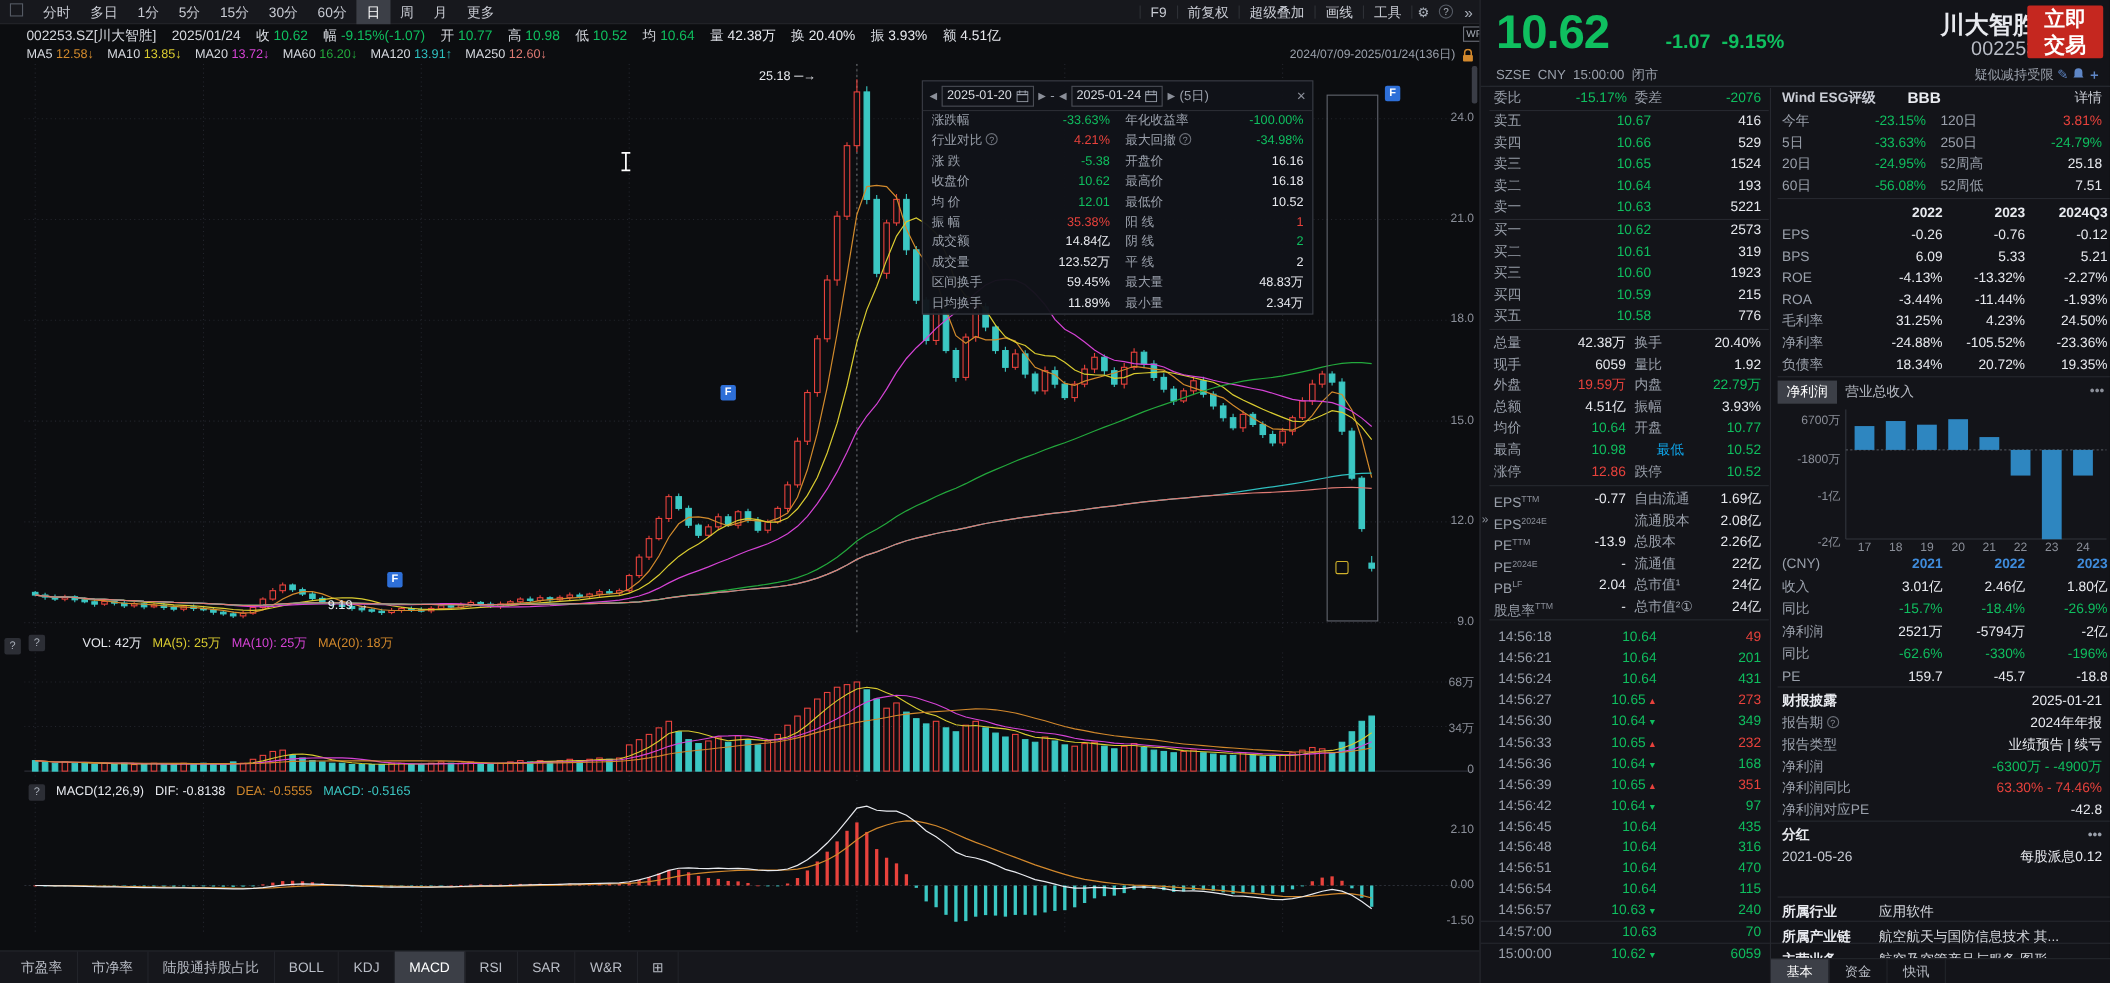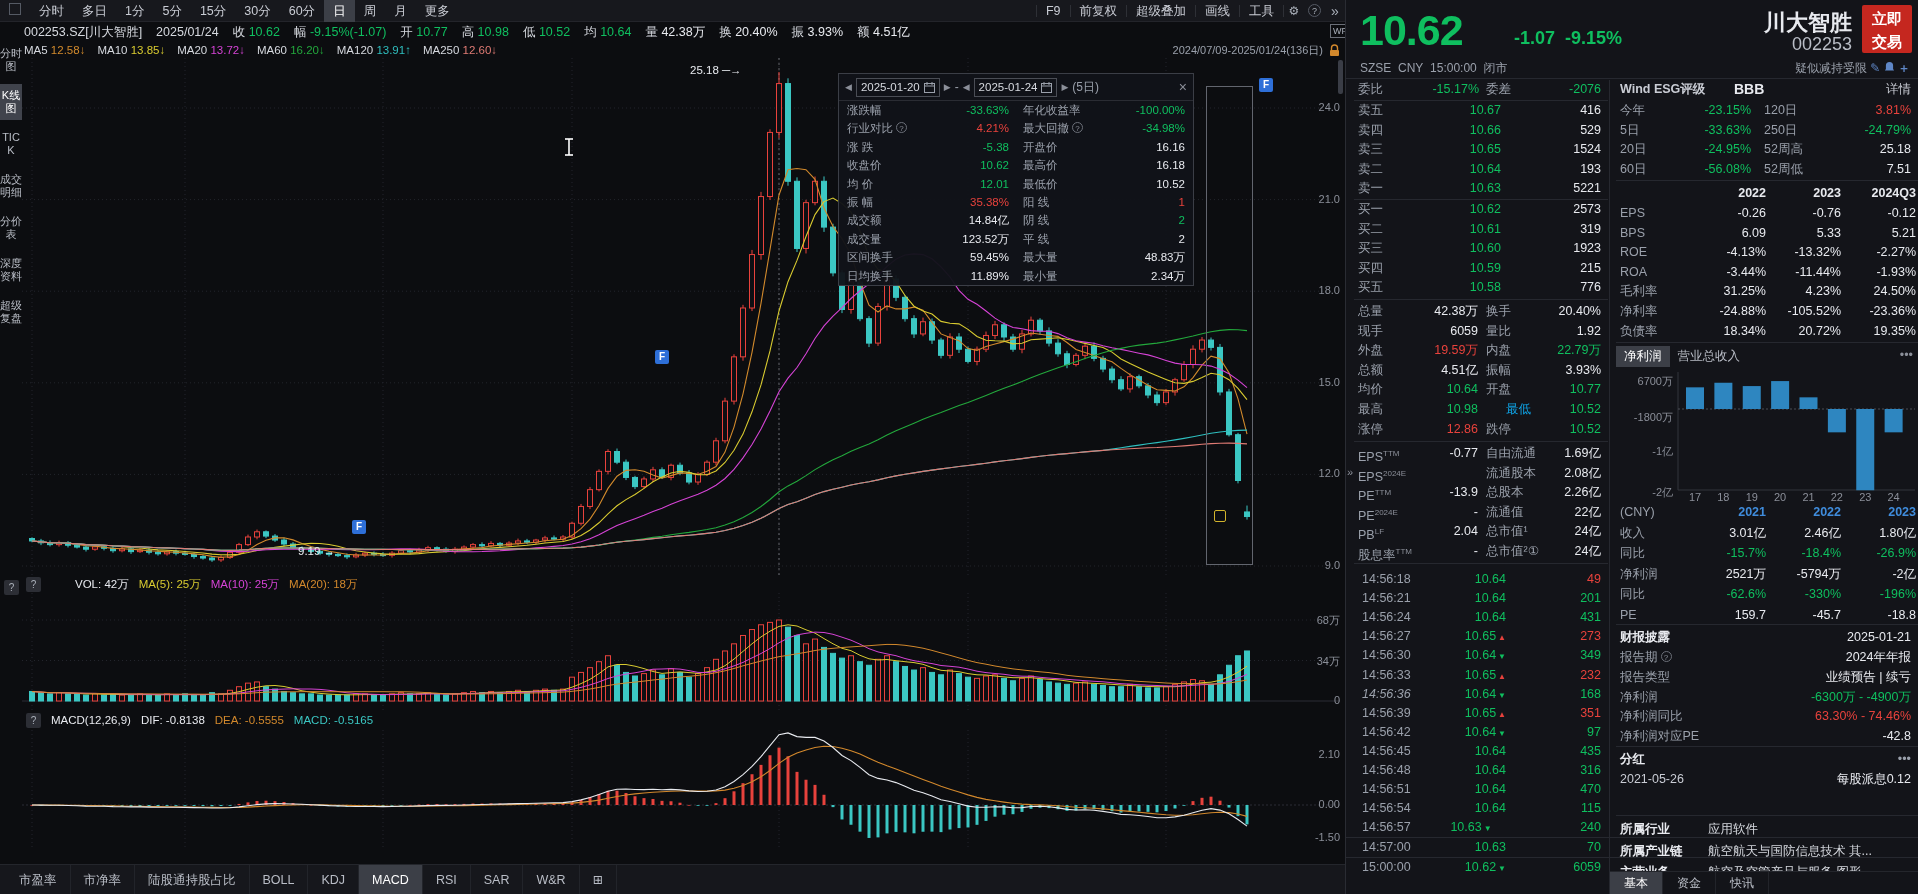--- a/index.html
+++ b/index.html
@@ -43,21 +43,21 @@
   .tt-l1 { width:70px; color:#9aa0ab; } .tt-v1 { width:92px; text-align:right; }
   .tt-l2 { width:90px; color:#9aa0ab; padding-left:14px; } .tt-v2 { flex:1; text-align:right; }
   .qm { display:inline-block; width:11px; height:11px; line-height:11px; border:1px solid #6b6f78; border-radius:50%; color:#8b8f99; font-size:8px; text-align:center; margin-left:3px; vertical-align:1px;}
   
   #panel { left:1345px; top:0; width:573px; height:894px; background:#131419; border-left:1px solid #2a2c33; }
   .hairline { position:absolute; background:#26282f; }
   #bigpx { left:14px; top:6px; font-size:43px; font-weight:bold; letter-spacing:-1px; }
   #chgline { left:168px; top:28px; font-size:18px; font-weight:bold; }
   #stname { right:66px; top:8px; font-size:22px; font-weight:bold; text-align:right; }
   #stcode { right:66px; top:34px; font-size:18px; color:#b9bdc6; text-align:right; }
-  #tradebtn { right:6px; top:5px; width:50px; height:48px; background:#c5271f; color:#fff; text-align:center; font-size:15px; font-weight:bold; line-height:23px; padding-top:2px; border-radius:2px; }
+  #tradebtn { right:6px; top:5px; width:69px; height:48px; background:#c5271f; color:#fff; text-align:center; font-size:19px; font-weight:bold; line-height:23px; padding-top:2px; border-radius:2px; }
   .prow { position:absolute; height:19.6px; line-height:19.6px; font-size:12.5px; }
   .cell { position:absolute; top:0; height:19.6px; }
   sup { font-size:8px; color:#8b8f99; }
   .ptab { display:inline-block; padding:0 8px; height:21px; line-height:21px; color:#b9bdc6; }
   .ptab.sel { background:#3c3f47; color:#fff; }
   .rtab { display:inline-block; padding:0 14px; height:23px; line-height:23px; color:#b9bdc6; border-right:1px solid #22242a; }
   .rtab.sel { background:#3c3f47; color:#fff; }
   #wpbadge { border:1px solid #6b6f78; color:#aab0ba; font-size:9px; padding:0 2px; height:14px; line-height:13px; }
   .fbadge { position:absolute; width:14px; height:14px; background:#2e6fd8; color:#fff; font-size:10px; font-weight:bold; text-align:center; line-height:14px; border-radius:2px; z-index:20; }
   #selbox { position:absolute; border:1px solid #62656e; z-index:10; }
@@ -123,29 +123,20 @@
       <span><span style="color:#d6d9df">MA250</span> <span style="color:#e07b74">12.60↓</span></span>
     </div>
   <div id="daterange" class="abs">
     <span>2024/07/09-2025/01/24(136日)</span>
     <svg width="11" height="13">
         <path d="M2.5 6 V4 a3 3 0 0 1 6 0 V6" fill="none" stroke="#d2882c" stroke-width="1.4"></path>
         <rect x="1" y="6" width="9" height="6" rx="1" fill="#d2882c"></rect>
       </svg>
   </div>
 
-  <div id="sidebar" class="abs">
-      <div class="sb-item">分时图</div>
-      <div class="sb-item sel">K线图</div>
-      <div class="sb-item">TICK</div>
-      <div class="sb-item">成交明细</div>
-      <div class="sb-item">分价表</div>
-      <div class="sb-item">深度资料</div>
-      <div class="sb-item">超级复盘</div>
-    </div>
   <div class="abs helpchip" style="left:4px; top:580px;">?</div>
 
   <div id="chartwrap" class="abs" style="left:0;top:58px;width:1345px;height:806px;">
       <svg width="1323" height="517" style="position: absolute; left: 22px; top: 0px;">
         <line x1="0" y1="50" x2="1318" y2="50" stroke="#23252c" stroke-dasharray="1,3"></line>
         <line x1="0" y1="141.599" x2="1318" y2="141.599" stroke="#23252c" stroke-dasharray="1,3"></line>
         <line x1="0" y1="233.198" x2="1318" y2="233.198" stroke="#23252c" stroke-dasharray="1,3"></line>
         <line x1="0" y1="324.797" x2="1318" y2="324.797" stroke="#23252c" stroke-dasharray="1,3"></line>
         <line x1="0" y1="416.396" x2="1318" y2="416.396" stroke="#23252c" stroke-dasharray="1,3"></line>
         <line x1="0" y1="507.995" x2="1318" y2="507.995" stroke="#23252c" stroke-dasharray="1,3"></line>
@@ -1062,21 +1053,21 @@
           <span class="cell" style="left: 16px; width: 60px; text-align: left; color: rgb(154, 160, 171);">14:56:30</span>
           <span class="cell" style="left: 90px; width: 70px; text-align: right; color: rgb(15, 191, 95);">10.64<span style="color: rgb(15, 191, 95); font-size: 8px; margin-left: 2px;">▼</span></span>
           <span class="cell" style="left: 170px; width: 85px; text-align: right; color: rgb(15, 191, 95);">349</span>
         </div>
         <div class="prow" style="left: 0px; top: 665.5px; width: 573px;">
           <span class="cell" style="left: 16px; width: 60px; text-align: left; color: rgb(154, 160, 171);">14:56:33</span>
           <span class="cell" style="left: 90px; width: 70px; text-align: right; color: rgb(15, 191, 95);">10.65<span style="color: rgb(232, 66, 60); font-size: 8px; margin-left: 2px;">▲</span></span>
           <span class="cell" style="left: 170px; width: 85px; text-align: right; color: rgb(232, 66, 60);">232</span>
         </div>
         <div class="prow" style="left: 0px; top: 684.6px; width: 573px;">
-          <span class="cell" style="left: 16px; width: 60px; text-align: left; color: rgb(154, 160, 171); font-style: italic;">14:56:36</span>
+          <span class="cell" style="left: 16px; width: 60px; text-align: left; color: rgb(154, 160, 171);">14:56:36</span>
           <span class="cell" style="left: 90px; width: 70px; text-align: right; color: rgb(15, 191, 95);">10.64<span style="color: rgb(15, 191, 95); font-size: 8px; margin-left: 2px;">▼</span></span>
           <span class="cell" style="left: 170px; width: 85px; text-align: right; color: rgb(15, 191, 95);">168</span>
         </div>
         <div class="prow" style="left: 0px; top: 703.7px; width: 573px;">
           <span class="cell" style="left: 16px; width: 60px; text-align: left; color: rgb(154, 160, 171);">14:56:39</span>
           <span class="cell" style="left: 90px; width: 70px; text-align: right; color: rgb(15, 191, 95);">10.65<span style="color: rgb(232, 66, 60); font-size: 8px; margin-left: 2px;">▲</span></span>
           <span class="cell" style="left: 170px; width: 85px; text-align: right; color: rgb(232, 66, 60);">351</span>
         </div>
         <div class="prow" style="left: 0px; top: 722.8px; width: 573px;">
           <span class="cell" style="left: 16px; width: 60px; text-align: left; color: rgb(154, 160, 171);">14:56:42</span>
@@ -1098,21 +1089,21 @@
           <span class="cell" style="left: 90px; width: 70px; text-align: right; color: rgb(15, 191, 95);">10.64</span>
           <span class="cell" style="left: 170px; width: 85px; text-align: right; color: rgb(15, 191, 95);">470</span>
         </div>
         <div class="prow" style="left: 0px; top: 799.2px; width: 573px;">
           <span class="cell" style="left: 16px; width: 60px; text-align: left; color: rgb(154, 160, 171);">14:56:54</span>
           <span class="cell" style="left: 90px; width: 70px; text-align: right; color: rgb(15, 191, 95);">10.64</span>
           <span class="cell" style="left: 170px; width: 85px; text-align: right; color: rgb(15, 191, 95);">115</span>
         </div>
         <div class="prow" style="left: 0px; top: 818.3px; width: 573px;">
           <span class="cell" style="left: 16px; width: 60px; text-align: left; color: rgb(154, 160, 171);">14:56:57</span>
-          <span class="cell" style="left: 90px; width: 70px; text-align: center; color: rgb(15, 191, 95);">10.63<span style="color: rgb(15, 191, 95); font-size: 8px; margin-left: 2px;">▼</span></span>
+          <span class="cell" style="left: 90px; width: 70px; text-align: right; color: rgb(15, 191, 95);">10.63<span style="color: rgb(15, 191, 95); font-size: 8px; margin-left: 2px;">▼</span></span>
           <span class="cell" style="left: 170px; width: 85px; text-align: right; color: rgb(15, 191, 95);">240</span>
         </div>
         <div class="prow" style="left: 0px; top: 837.4px; width: 573px; border-top: 1px solid rgb(38, 40, 47);">
           <span class="cell" style="left: 16px; width: 60px; text-align: left; color: rgb(154, 160, 171);">14:57:00</span>
           <span class="cell" style="left: 90px; width: 70px; text-align: right; color: rgb(15, 191, 95);">10.63</span>
           <span class="cell" style="left: 170px; width: 85px; text-align: right; color: rgb(15, 191, 95);">70</span>
         </div>
         <div class="prow" style="left: 0px; top: 856.5px; width: 573px; border-top: 1px solid rgb(38, 40, 47);">
           <span class="cell" style="left: 16px; width: 60px; text-align: left; color: rgb(154, 160, 171);">15:00:00</span>
           <span class="cell" style="left: 90px; width: 70px; text-align: right; color: rgb(15, 191, 95);">10.62<span style="color: rgb(15, 191, 95); font-size: 8px; margin-left: 2px;">▼</span></span>

